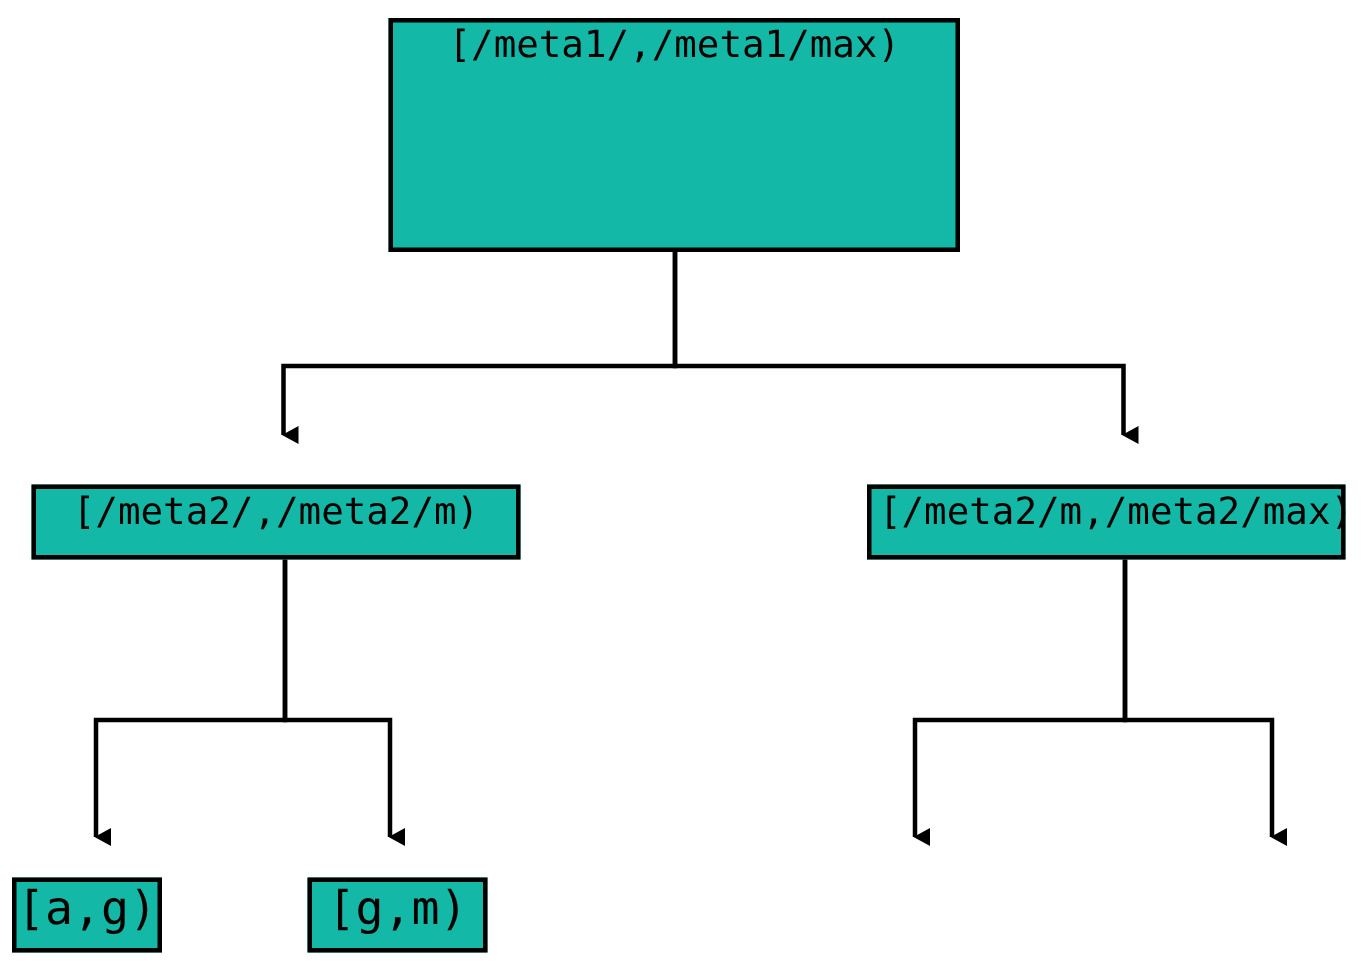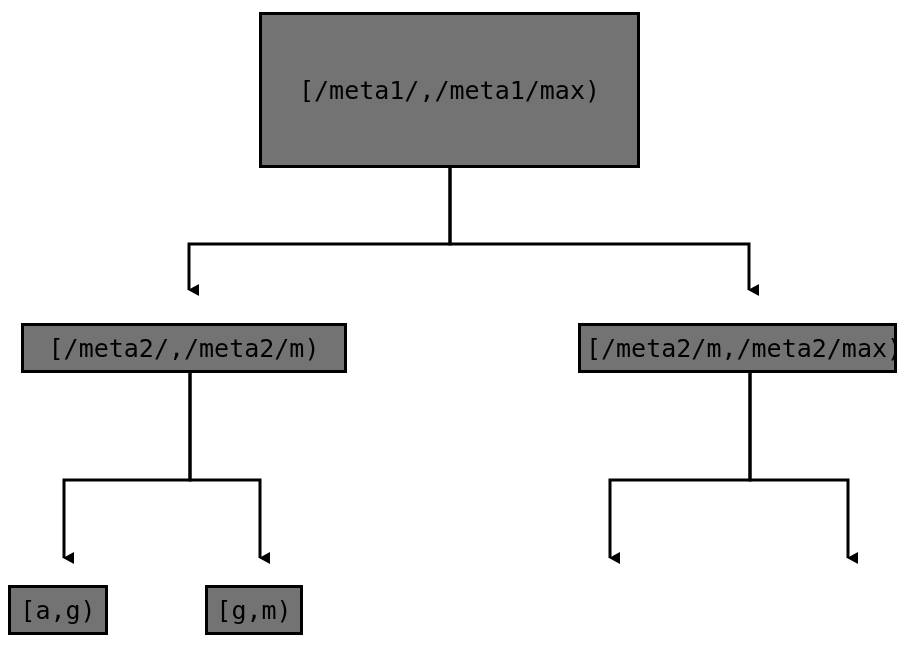--- a/index.html
+++ b/index.html
@@ -20,23 +20,22 @@
     left: 0;
     top: 0;
     width: 912px;
     height: 652px;
     pointer-events: none;
   }
   .node-box {
     position: absolute;
     box-sizing: border-box;
     border: 3px solid #000000;
-    background: #737373;
+    background: #14b8a6;
     display: flex;
-    align-items: center;
     justify-content: center;
     color: #000000;
     white-space: pre;
   }
   .node-label {
     display: block;
     letter-spacing: 0px;
     color: #000000;
   }
   
@@ -61,23 +60,23 @@
     height: 50px;
     padding-left: 13px;
   }
   #node-meta2-low .node-label,
   #node-meta2-high .node-label { font-size: 25px; }
   
   .leaf-box {
     top: 585px;
     height: 50px;
   }
-  .leaf-box .node-label { font-size: 25px; }
+  .leaf-box .node-label { font-size: 31px; }
   #node-leaf-ag   { left: 8px;   width: 100px; }
-  #node-leaf-gm   { left: 205px; width: 98px; }
+  #node-leaf-gm   { left: 205px; width: 120px; }
   #node-leaf-ms   { left: 553px; width: 100px; }
   #node-leaf-smax { left: 779px; width: 119px; }
 </style>
 </head>
 <body>
 
 <div id="diagram-canvas">
 
   <svg id="edge-layer" width="912" height="652" viewBox="0 0 912 652">
     <defs>

